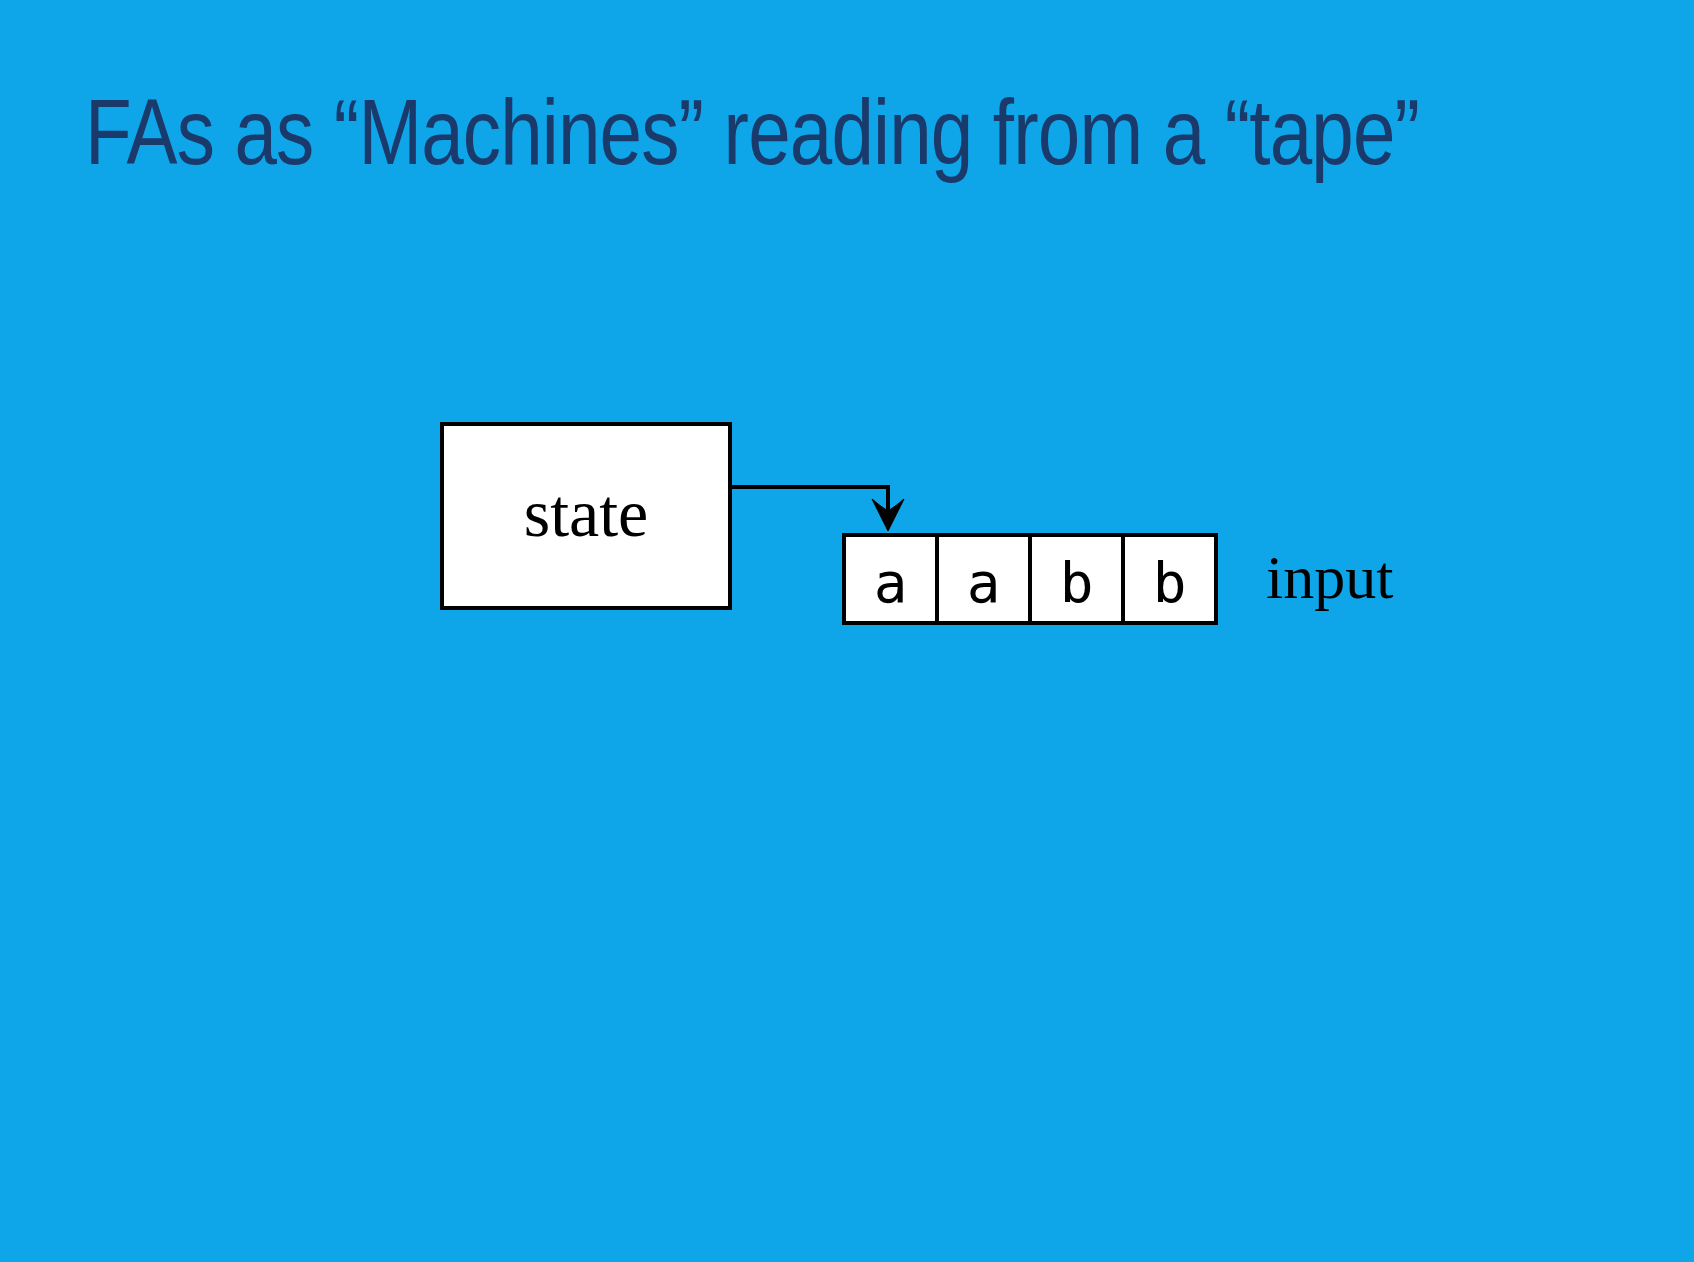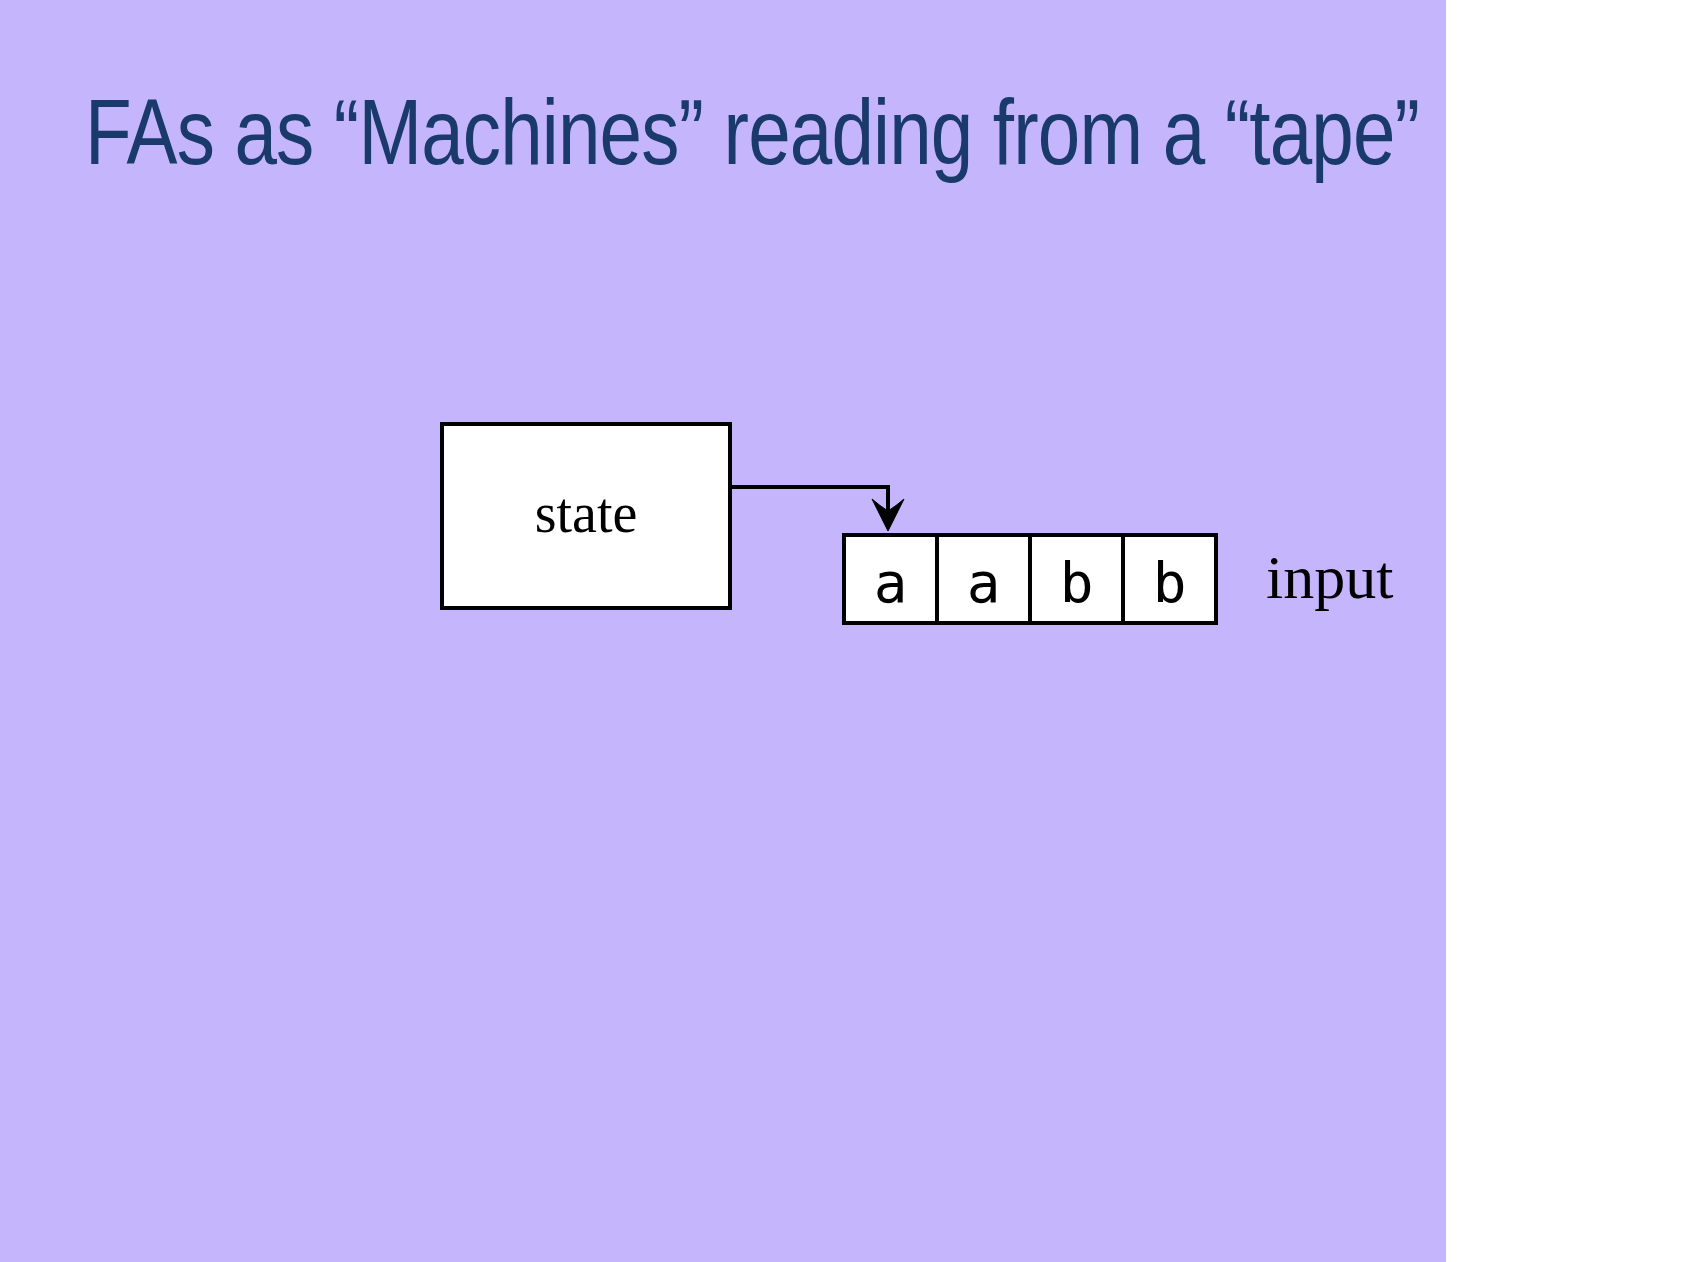--- a/index.html
+++ b/index.html
@@ -1,21 +1,21 @@
 <!DOCTYPE html>
 <html><head>
 <meta charset="utf-8">
 <style>
   * { margin: 0; padding: 0; box-sizing: border-box; }
   html, body { background: #ffffff; }
   .slide {
     position: relative;
-    width: 1446px;
+    width: 1694px;
     height: 1262px;
-    background: #c4b5fd;
+    background: #0ea5e9;
     overflow: hidden;
     font-family: "Liberation Sans", sans-serif;
   }
   .title {
     position: absolute;
     left: 85px;
     top: 86px;
     font-size: 92px;
     line-height: 92px;
     font-weight: normal;
@@ -32,21 +32,21 @@
     top: 422px;
     width: 292px;
     height: 188px;
     border: 4px solid #000000;
     background: #ffffff;
     display: flex;
     flex-direction: column;
     align-items: center;
     justify-content: center;
     font-family: "Liberation Serif", serif;
-    font-size: 56px;
+    font-size: 68px;
     line-height: 63px;
     color: #000000;
     padding-bottom: 6px;
   }
   .state-box span { display: block; text-align: center; }
   .arrow-svg {
     position: absolute;
     left: 0;
     top: 0;
     width: 1694px;

